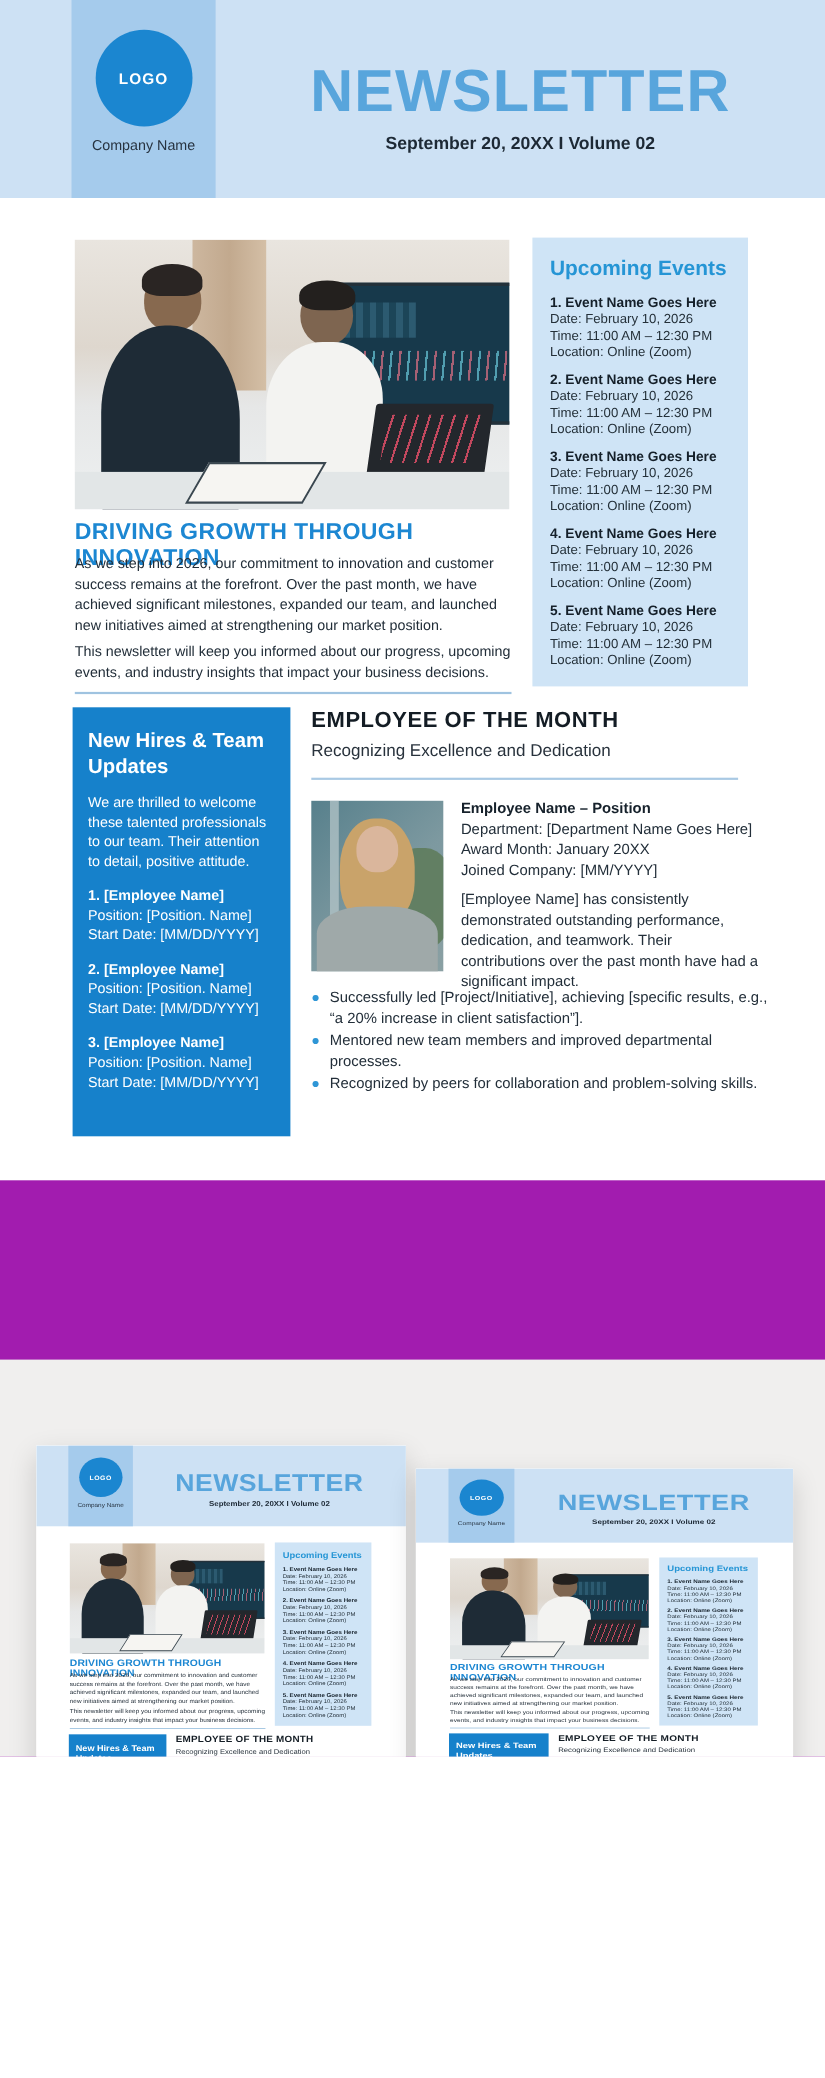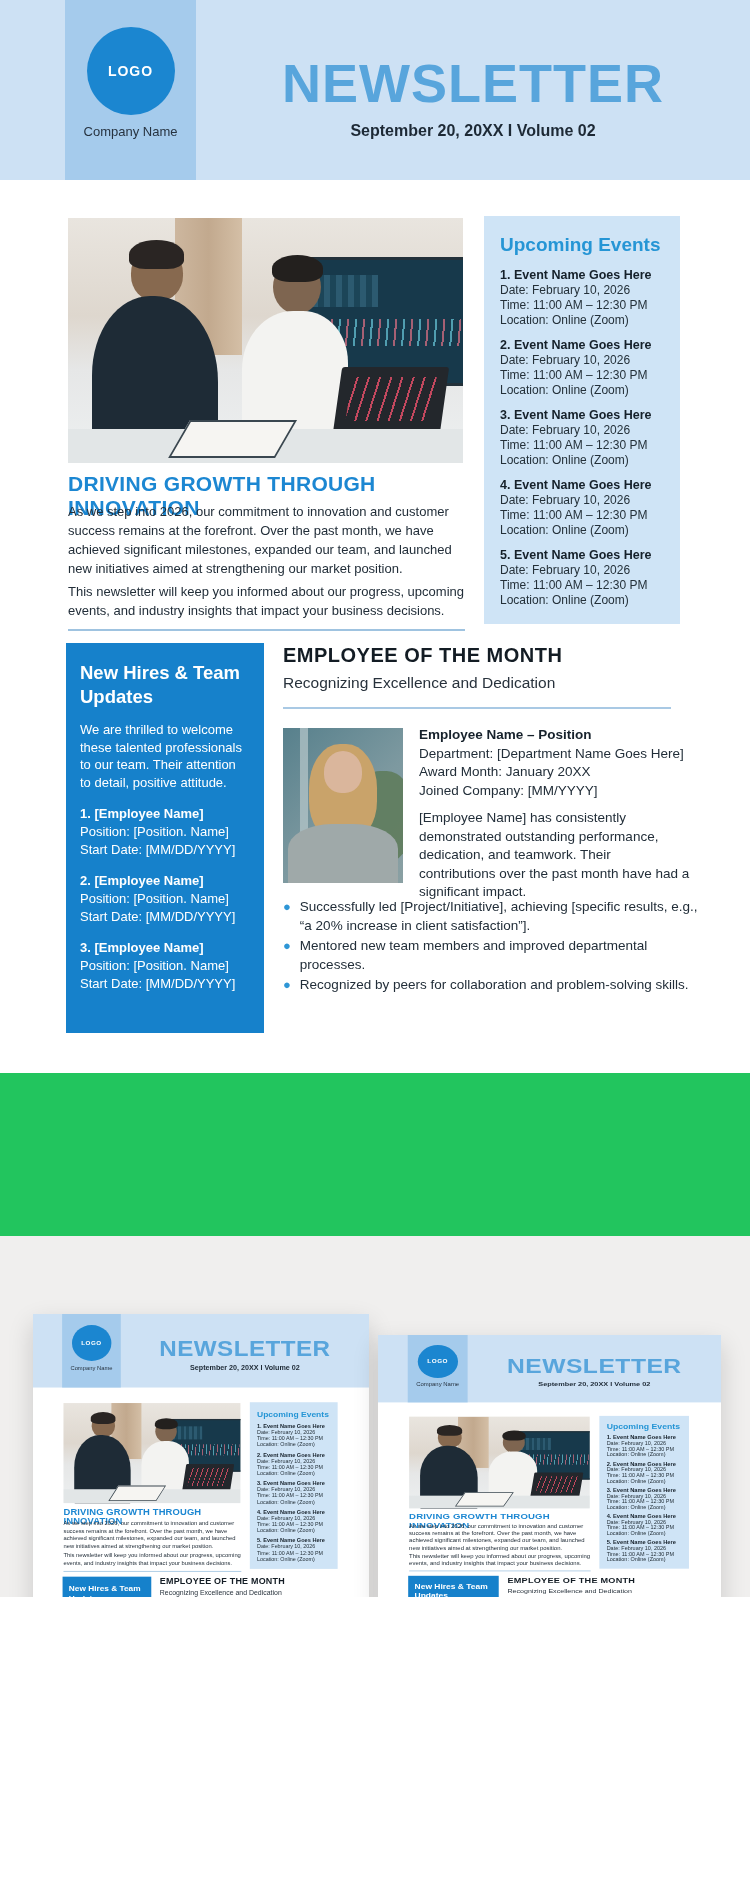--- a/index.html
+++ b/index.html
@@ -1,17 +1,17 @@
 <!DOCTYPE html>
 <html><head>
 <meta charset="utf-8">
 <style>
   html,body{margin:0;padding:0;}
   body{width:750px;background:#ffffff;font-family:"Liberation Sans",sans-serif;-webkit-font-smoothing:antialiased;}
-  .page{position:relative;width:750px;height:1597px;overflow:hidden;background:#22c55e;}
+  .page{position:relative;width:750px;height:1597px;overflow:hidden;background:#a21caf;}
 
   
   .newsletter{position:relative;width:750px;height:1060px;background:#fff;font-family:"Liberation Sans",sans-serif;}
   .nl-header{position:absolute;top:0;left:0;right:0;height:180px;background:#cde1f4;}
   .nl-strip{position:absolute;left:65px;top:0;width:131px;height:180px;background:#a5cbec;}
   .nl-logo{position:absolute;left:50%;top:27px;transform:translateX(-50%);width:88px;height:88px;border-radius:50%;
     background:#1b86d0;color:#fff;display:flex;align-items:center;justify-content:center;
     font-weight:bold;font-size:14px;letter-spacing:1px;}
   .nl-company{position:absolute;top:123px;left:0;right:0;text-align:center;font-size:13px;line-height:17px;color:#273340;width:131px;}
   .nl-title{position:absolute;left:196px;right:0;top:56px;text-align:center;font-size:54px;line-height:54px;font-weight:800;color:#58a5dc;letter-spacing:1px;}

